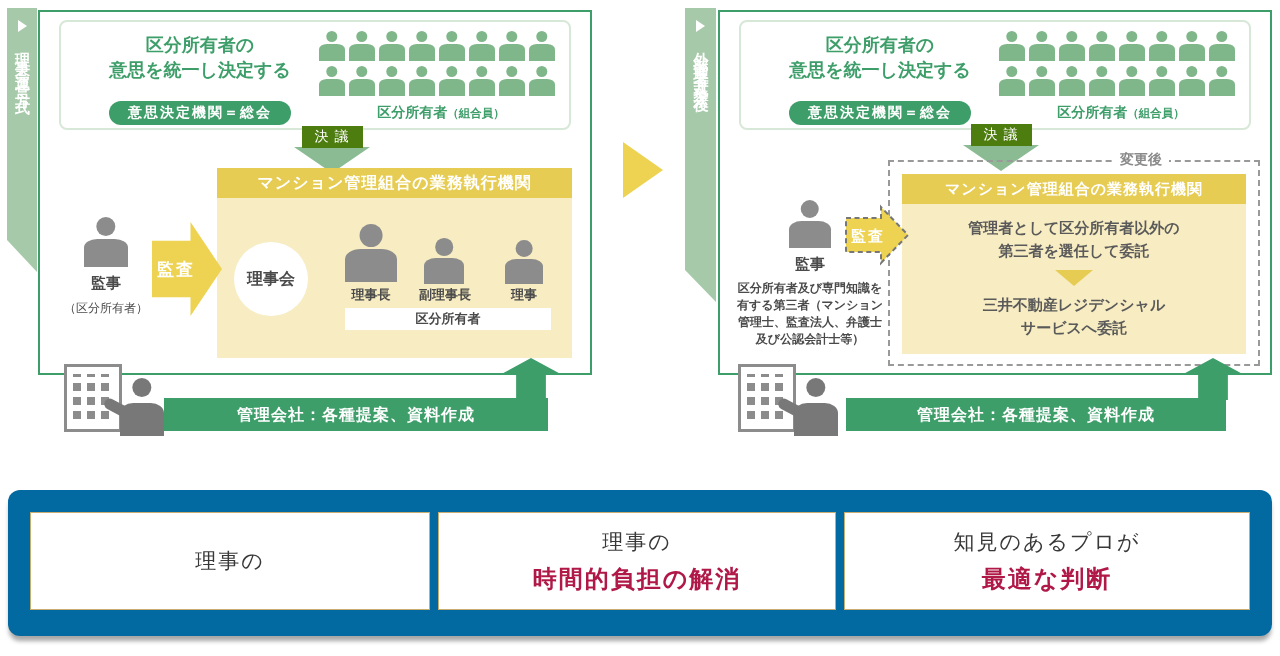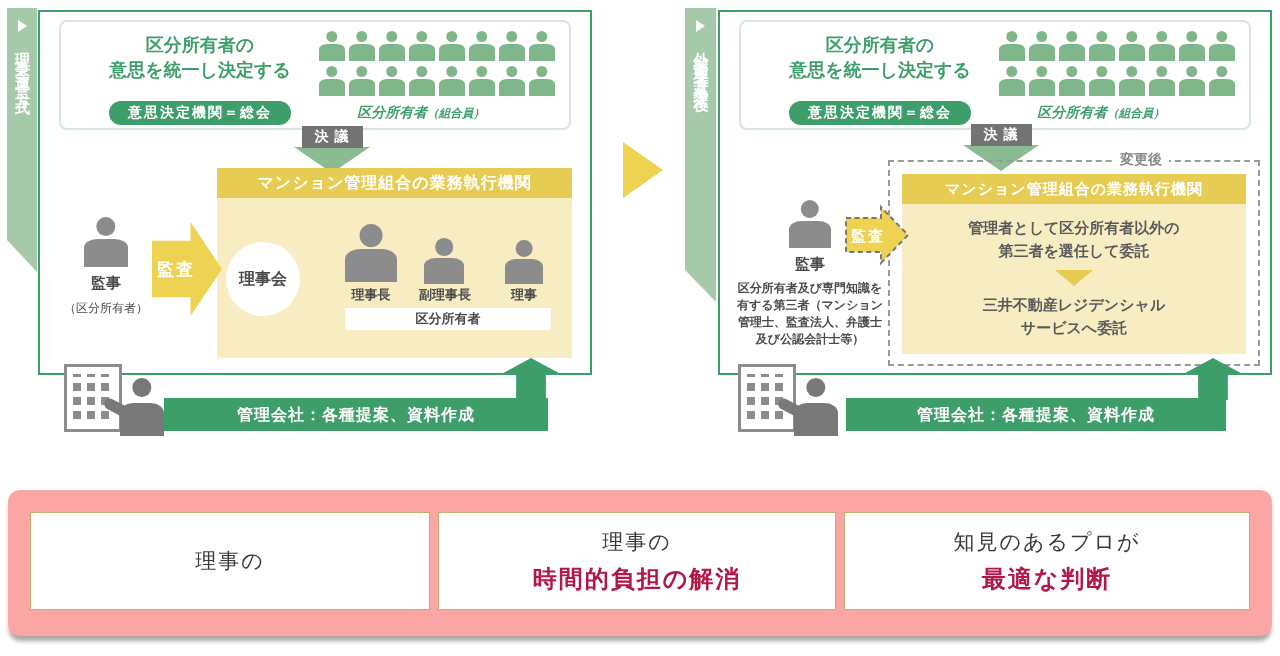--- a/index.html
+++ b/index.html
@@ -18,45 +18,45 @@
 
   
   .dbox{position:absolute;left:19px;top:8px;width:512px;height:110px;border:2px solid #d8e8d8;
         border-radius:8px;background:#fff;box-sizing:border-box;}
   .dbox-titlewrap{position:absolute;left:10px;top:11px;width:258px;text-align:center;}
   .dbox-title{color:#3d9e69;font-weight:bold;font-size:18px;line-height:1.38;}
   .badge{display:inline-block;margin-top:18px;background:#3d9e69;color:#fff;font-weight:bold;
          font-size:14px;letter-spacing:2px;padding:3px 19px;border-radius:15px;}
   .pgrid{position:absolute;right:14px;top:9px;width:236px;display:grid;
          grid-template-columns:repeat(8,26px);grid-auto-rows:30px;gap:5px 4px;}
-  .plabel{position:absolute;right:30px;top:81px;width:236px;text-align:center;color:#3d9e69;font-weight:bold;font-style:italic;}
+  .plabel{position:absolute;right:10px;top:81px;width:236px;text-align:center;color:#3d9e69;font-weight:bold;}
   .plabel .main{font-size:14px;}
   .plabel .sub{font-size:11.5px;}
 
   
   .person{position:relative;display:inline-block;}
   .person::before{content:"";position:absolute;left:50%;top:0;transform:translateX(-50%);
        width:44%;aspect-ratio:1/1;border-radius:50%;background-color:currentColor;}
   .person::after{content:"";position:absolute;left:0;bottom:0;width:100%;height:57%;
        border-radius:30% 30% 0 0;background-color:currentColor;}
   .p-green{color:#7fb78a;width:26px;height:30px;}
   .p-gray{color:#8c8c8c;}
 
   
   .ketsugi{position:absolute;width:76px;text-align:center;}
-  .ketsugi-label{display:inline-block;background:#737373;color:#fff;font-weight:bold;font-size:14px;
+  .ketsugi-label{display:inline-block;background:#4d7c0f;color:#fff;font-weight:normal;font-size:14px;
        letter-spacing:6px;padding:2px 8px 2px 13px;}
   .ketsugi-tri{width:0;height:0;margin:-1px auto 0;border-left:38px solid transparent;
        border-right:38px solid transparent;border-top:26px solid #8abb93;}
 
   
   .ybox{position:absolute;background:#f7ecc2;}
   .yhead{height:30px;line-height:30px;background:#e6cc52;color:#fff;font-weight:bold;
        font-size:16px;text-align:center;letter-spacing:1px;}
-  .circle{position:absolute;left:9px;top:74px;width:74px;height:74px;border-radius:50%;background:#fff;
+  .circle{position:absolute;left:17px;top:74px;width:74px;height:74px;border-radius:50%;background:#fff;
        display:flex;align-items:center;justify-content:center;font-weight:bold;font-size:16px;color:#4a4a4a;text-align:right;}
   .role-label{position:absolute;font-weight:bold;font-size:13px;color:#4a4a4a;text-align:center;}
   .roles-bar{position:absolute;left:128px;top:140px;width:206px;height:22px;background:#fff;
        line-height:22px;text-align:center;font-size:13px;font-weight:bold;color:#4a4a4a;}
 
   
   .auditor{position:absolute;text-align:center;color:#4a4a4a;}
   .auditor .name{font-weight:bold;font-size:15px;margin-top:3px;}
   .auditor .subname{font-size:12px;margin-top:7px;}
   .auditor .desc{font-size:12px;font-weight:bold;line-height:1.42;margin-top:6px;color:#4a4a4a;}
@@ -93,21 +93,21 @@
   
   .dashedbox{position:absolute;left:168px;top:148px;width:372px;height:206px;
        border:2px dashed #999;box-sizing:border-box;}
   .afterlabel{position:absolute;left:393px;top:139px;background:#fff;padding:0 7px;
        color:#8a8a8a;font-size:14px;font-weight:bold;z-index:2;}
   .ybody{padding-top:12px;text-align:center;color:#5a5a5a;font-weight:bold;font-size:15px;line-height:1.55;}
   .ytri{width:0;height:0;margin:7px auto;border-left:19px solid transparent;
        border-right:19px solid transparent;border-top:16px solid #e6cc52;}
 
   
-  .benefits{position:absolute;left:8px;top:490px;width:1264px;height:146px;background:#fca5a5;
+  .benefits{position:absolute;left:8px;top:490px;width:1264px;height:146px;background:#0369a1;
        border-radius:12px;box-shadow:0 6px 4px -1px rgba(110,110,110,.6);}
   .bcard{position:absolute;top:22px;height:96px;background:#fff;border:1px solid #c8ac70;
        display:flex;flex-direction:column;align-items:center;justify-content:center;
        font-family:"Liberation Serif","DejaVu Serif",serif;}
   .bcard .l1{font-size:21px;color:#383838;letter-spacing:2px;}
   .bcard .l2{font-size:24px;color:#b01848;font-weight:bold;letter-spacing:2px;margin-top:7px;}
 </style>
 </head>
 <body>
 

